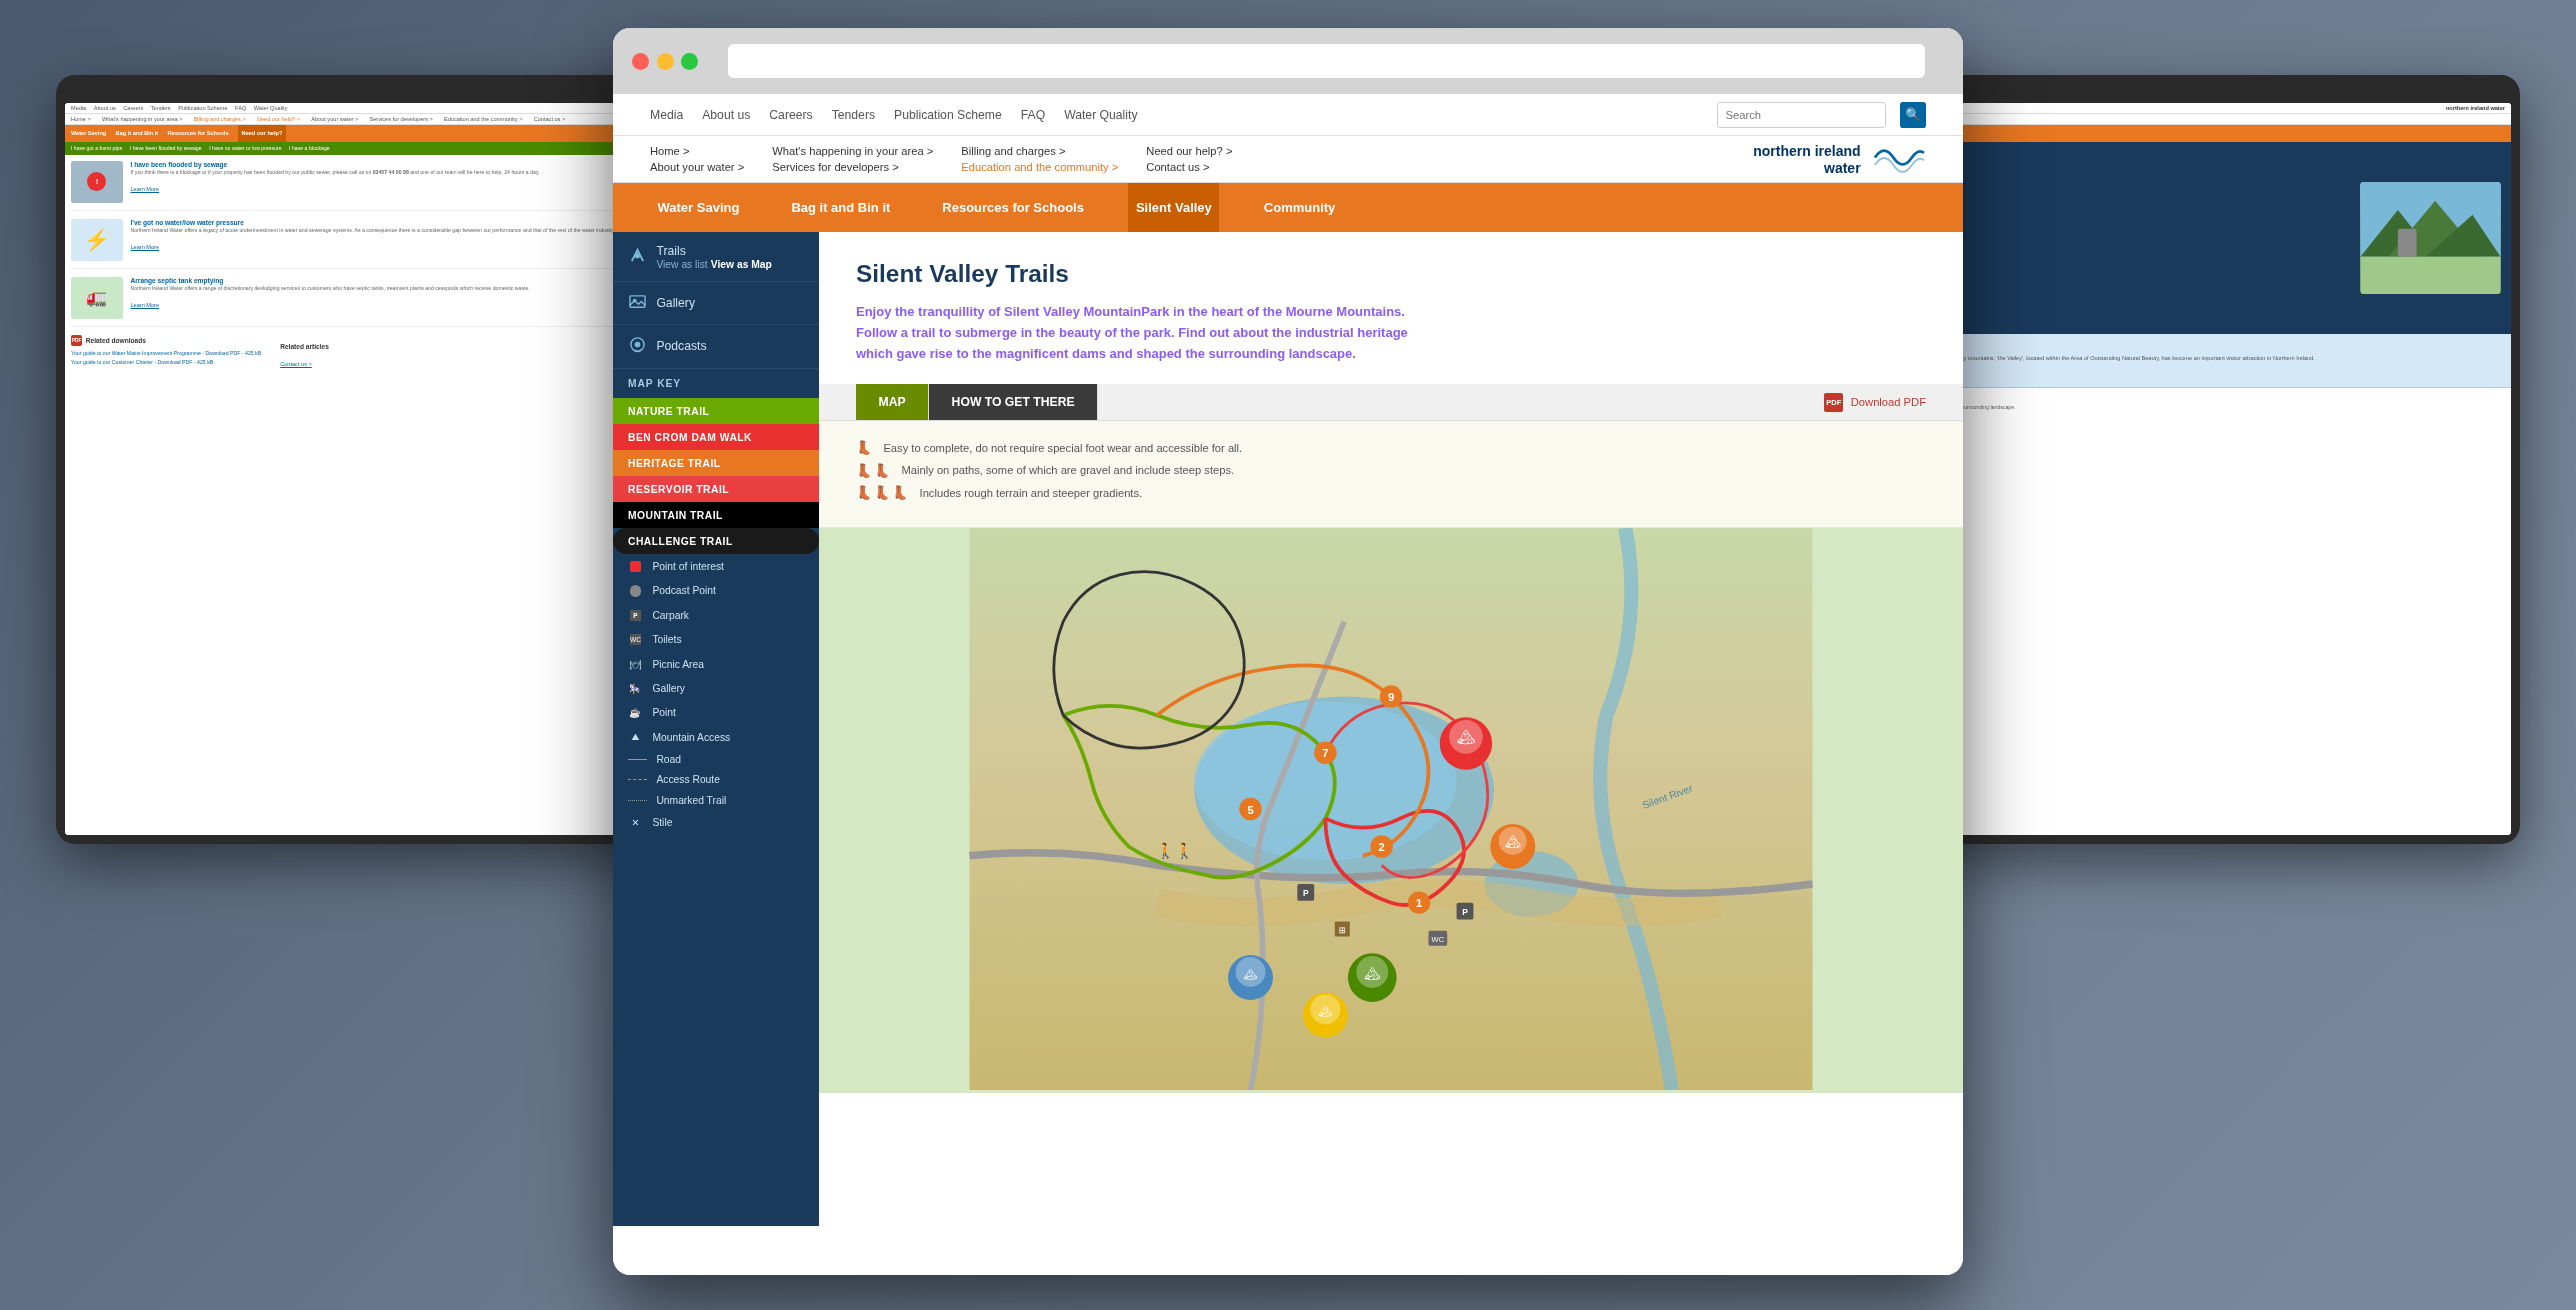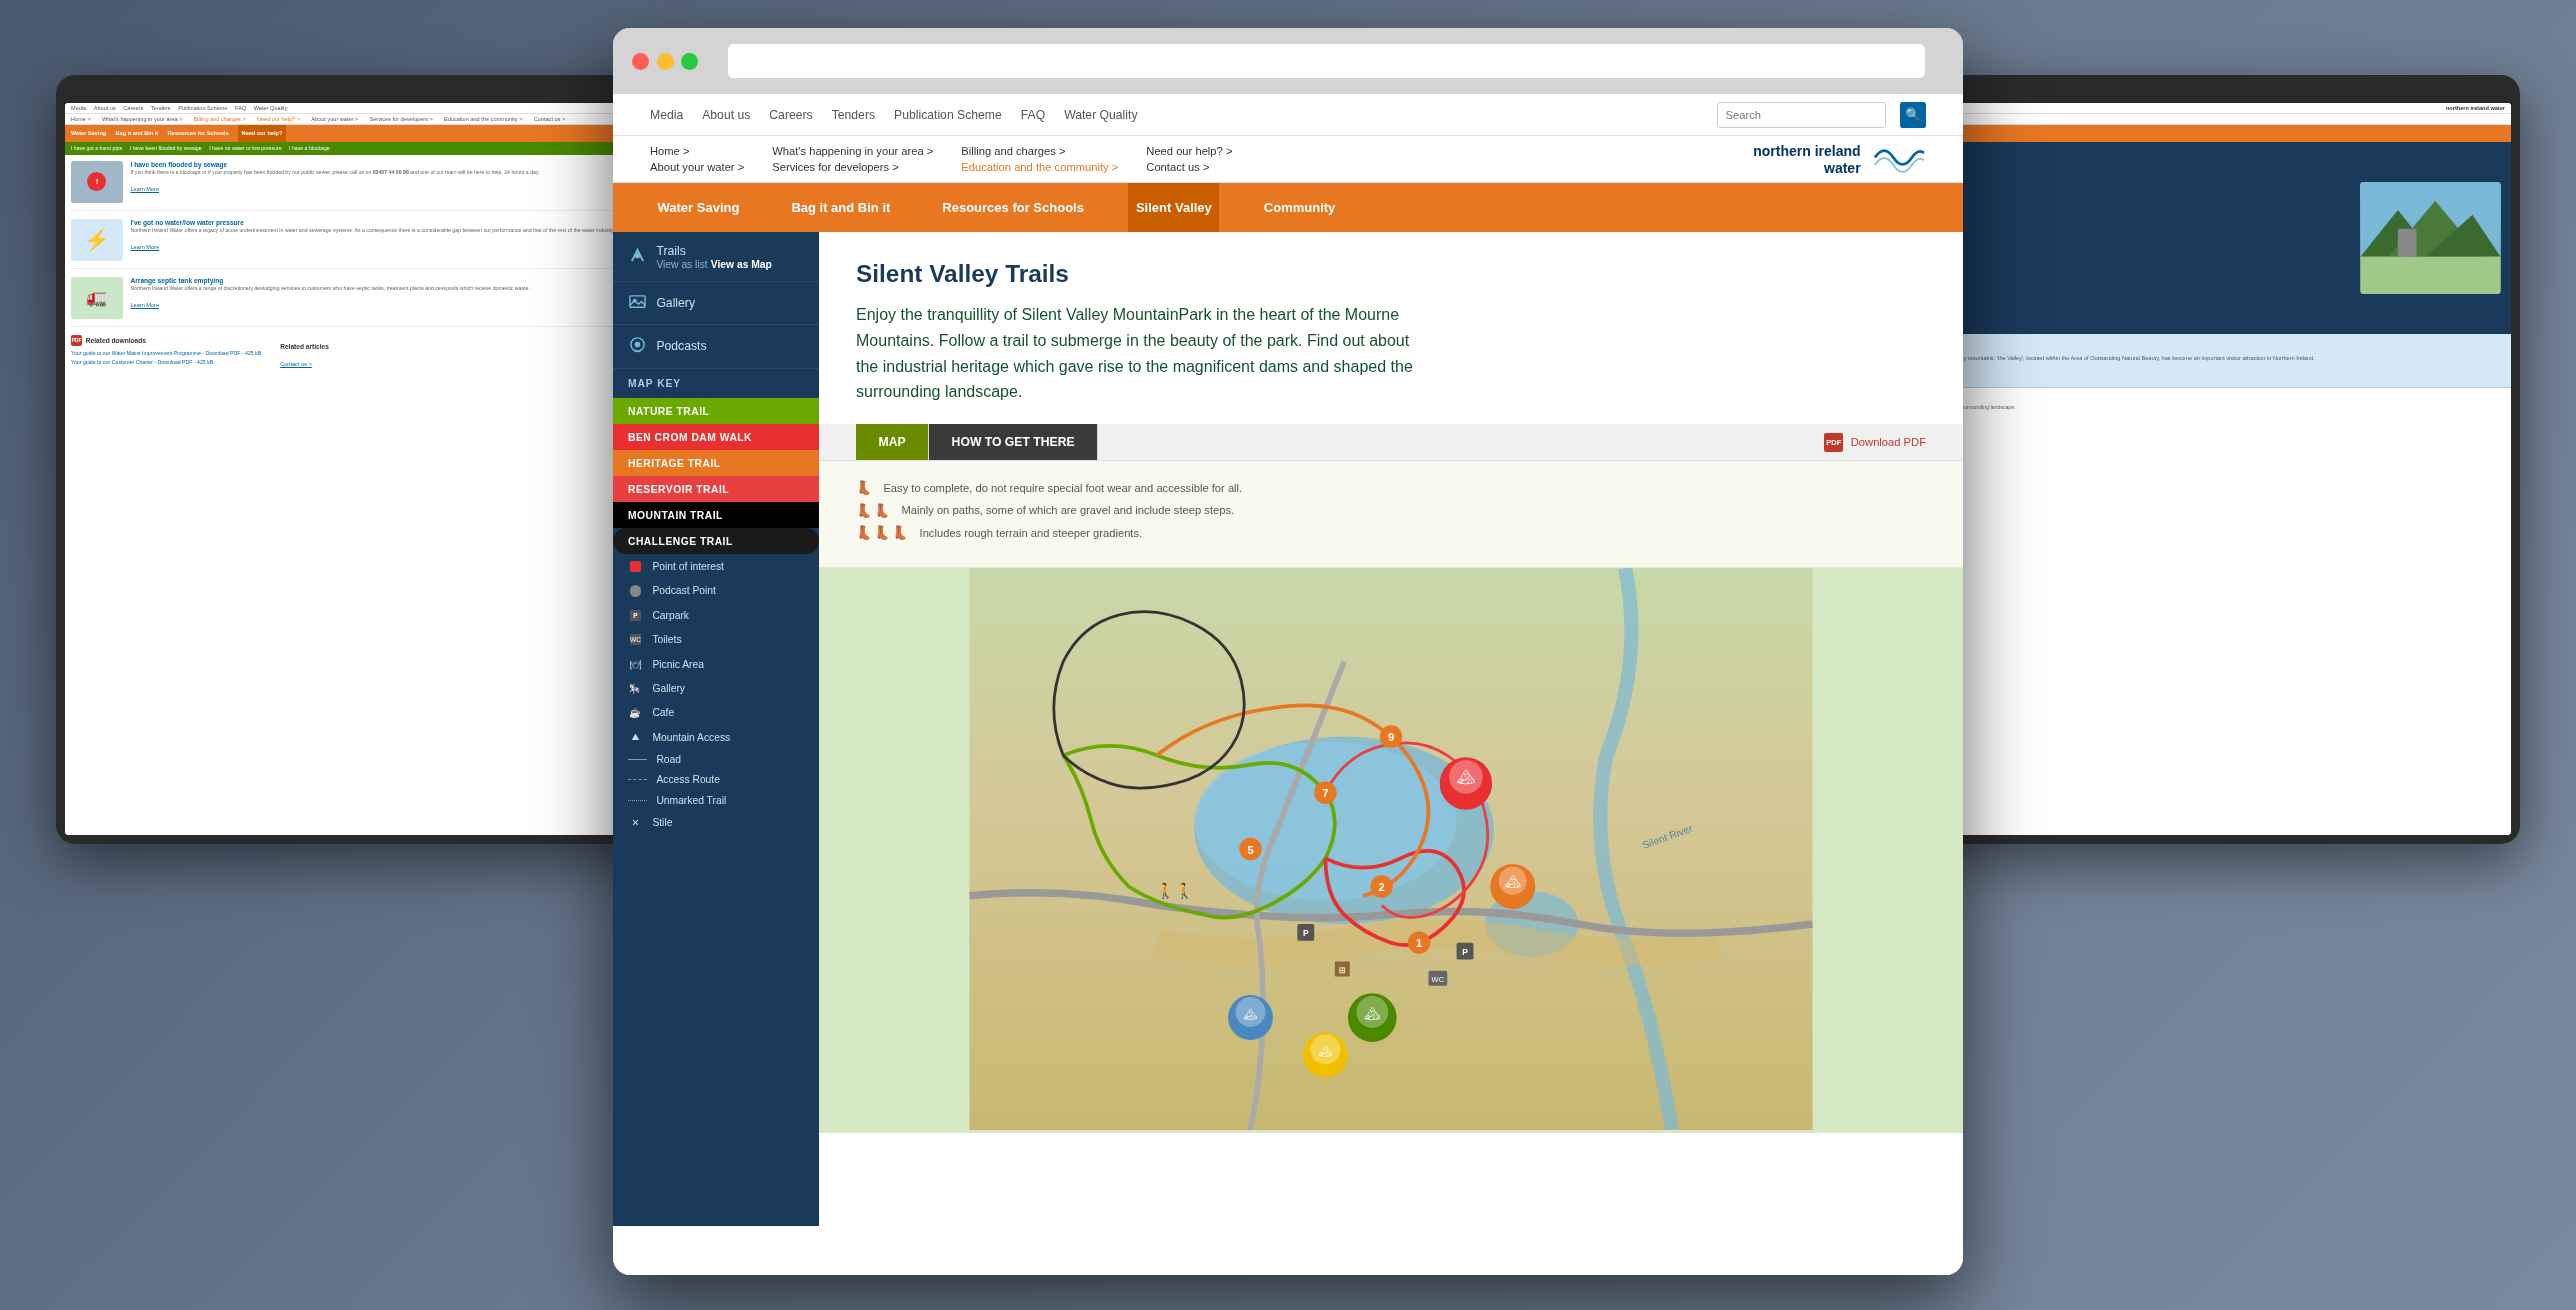--- a/index.html
+++ b/index.html
@@ -317,24 +317,25 @@
       padding: 28px 37px 19px;
     }
 
     .content-header h1 {
       font-size: 24.4px;
       color: #1a3a5c;
       margin-bottom: 14px;
     }
 
     .content-header p {
-      font-size: 16px;
-      color: #14532d;
+      font-size: 13px;
+      color: #8b5cf6;
       line-height: 1.6;
       max-width: 562px;
+      font-weight: bold;
     }
 
     
     .content-tabs {
       display: flex;
       align-items: center;
       padding: 0 37px;
       border-bottom: 0.9px solid #ddd;
       background: #f0f0f0;
       gap: 0;
@@ -790,21 +791,21 @@
         <div class="map-key-item">
           <div class="map-key-icon">
             <div style="font-size:9.4px;">🎠</div>
           </div>
           <span>Gallery</span>
         </div>
         <div class="map-key-item">
           <div class="map-key-icon">
             <div style="font-size:9.4px;">☕</div>
           </div>
-          <span>Cafe</span>
+          <span>Point</span>
         </div>
         <div class="map-key-item">
           <div class="map-key-icon">
             <div style="font-size:9.4px;">⛰</div>
           </div>
           <span>Mountain Access</span>
         </div>
         <div class="map-key-item">
           <div style="border-bottom:1.9px solid #999;width:19px;"></div>
           <span>Road</span>

